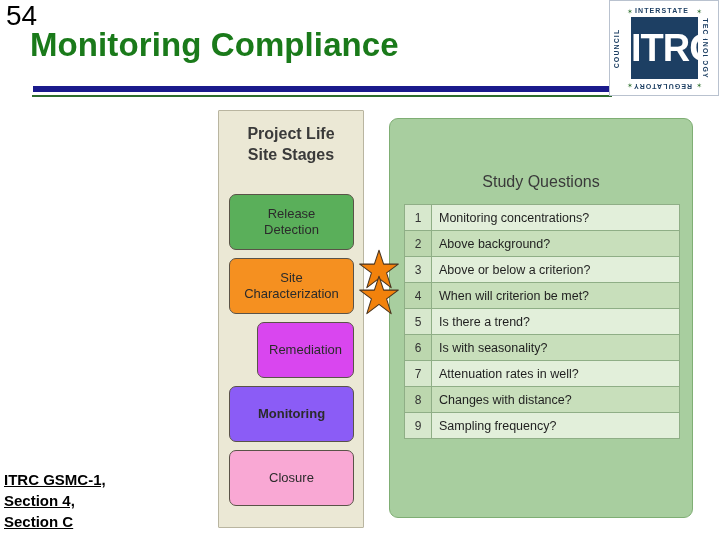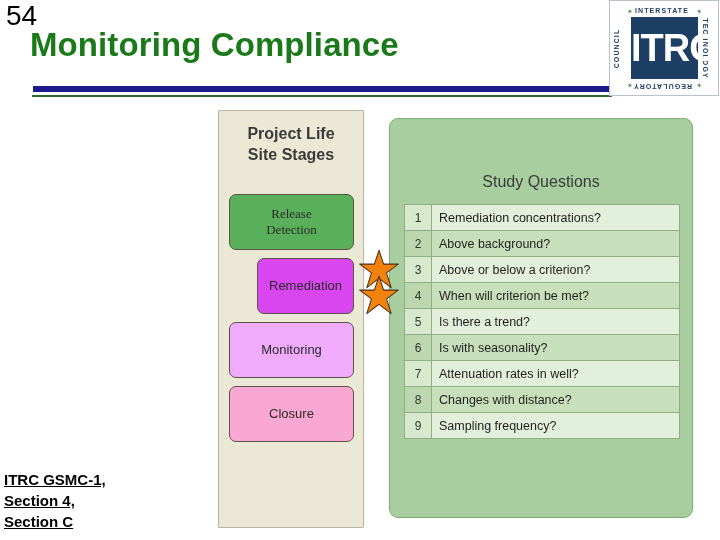--- a/index.html
+++ b/index.html
@@ -261,44 +261,49 @@
     <div>Section 4,</div>
     <div>Section C</div>
   </div>
 
   <div id="stages-panel">
     <div id="stages-title">
       <div>Project Life</div>
       <div>Site Stages</div>
     </div>
     <div id="stages-list">
-      <div class="stage-box" style="background: rgb(90, 175, 90); font-family: Liberation Serif, serif;">
+      <div class="stage-box" style="background: rgb(90, 175, 90);">
         <span>
           <span>Release</span><br><span>Detection</span>
         </span>
       </div>
+      <div class="stage-box" style="background: rgb(245, 144, 32);">
+        <span>
+          <span>Site</span><br><span>Characterization</span>
+        </span>
+      </div>
       <div class="stage-box" style="background: #d946ef; margin-left: 28px;">
         <span>Remediation</span>
       </div>
-      <div class="stage-box" style="background: #f0abfc;">
+      <div class="stage-box" style="background: #8b5cf6; font-weight: bold;">
         <span>Monitoring</span>
       </div>
       <div class="stage-box" style="background: #f9a8d4;">
         <span>Closure</span>
       </div>
     </div>
   </div>
 
   <div id="questions-panel">
     <div id="questions-title">Study Questions</div>
     <table id="questions-table">
       <tbody>
           <tr class="row-a">
             <td class="q-num">1</td>
-            <td class="q-text">Remediation concentrations?</td>
+            <td class="q-text">Monitoring concentrations?</td>
           </tr>
           <tr class="row-b">
             <td class="q-num">2</td>
             <td class="q-text">Above background?</td>
           </tr>
           <tr class="row-a">
             <td class="q-num">3</td>
             <td class="q-text">Above or below a criterion?</td>
           </tr>
           <tr class="row-b">

